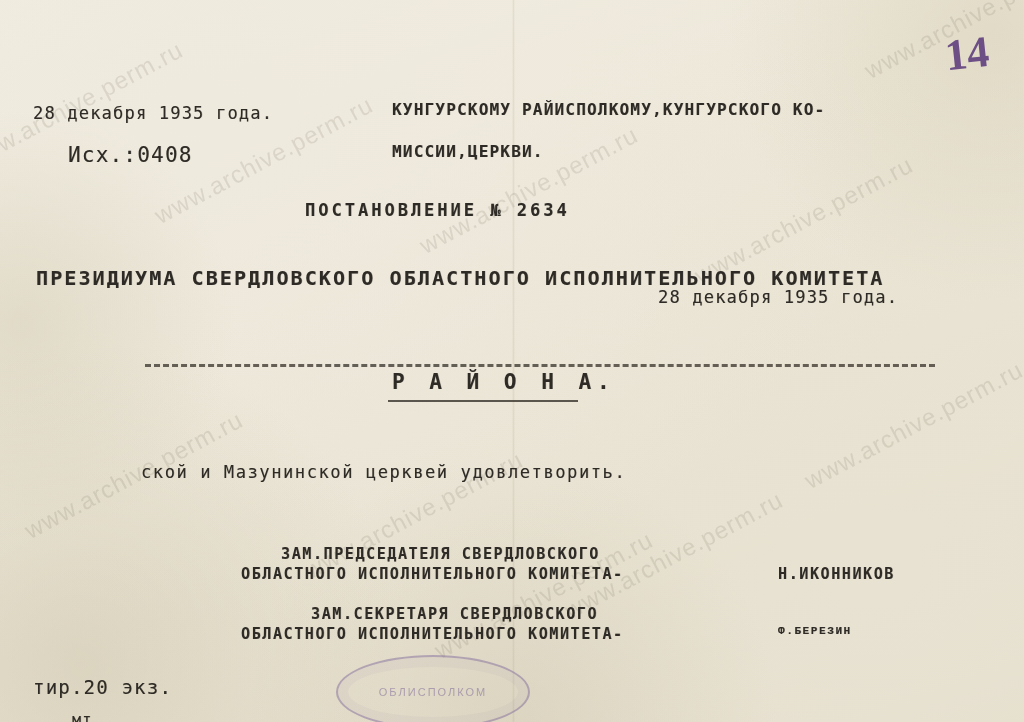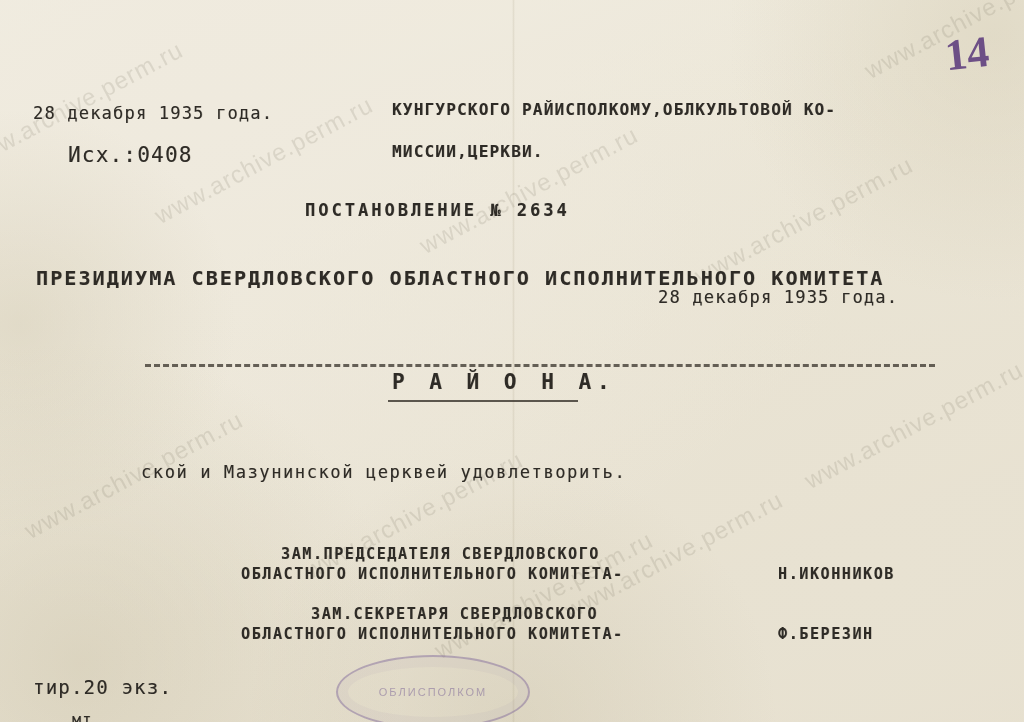--- a/index.html
+++ b/index.html
@@ -128,40 +128,40 @@
   <div class="wm" style="left:300px; top:560px; transform:rotate(-28deg);">www.archive.perm.ru</div>
   <div class="wm" style="left:560px; top:600px; transform:rotate(-28deg);">www.archive.perm.ru</div>
   <div class="wm" style="left:800px; top:470px; transform:rotate(-28deg);">www.archive.perm.ru</div>
   <div class="wm" style="left:430px; top:640px; transform:rotate(-28deg);">www.archive.perm.ru</div>
 
   <div class="pen" style="left:1042px; top:28px; left:945px;">14</div>
 
   <div class="tw" style="left:33px; top:103px; font-size:17px;">28 декабря 1935 года.</div>
   <div class="tw" style="left:68px; top:143px; font-size:21px;">Исх.:0408</div>
 
-  <div class="tw b" style="left:392px; top:100px; font-size:16px;">КУНГУРСКОГО РАЙИСПОЛКОМУ,ОБЛКУЛЬТОВОЙ КО-</div>
+  <div class="tw b" style="left:392px; top:100px; font-size:16px;">КУНГУРСКОМУ РАЙИСПОЛКОМУ,КУНГУРСКОГО КО-</div>
   <div class="tw b" style="left:392px; top:142px; font-size:16px;">МИССИИ,ЦЕРКВИ.</div>
 
   <div class="tw b sp" style="left:305px; top:200px; font-size:17px;">ПОСТАНОВЛЕНИЕ № 2634</div>
   <div class="tw b" style="left:36px; top:266px; font-size:20px; letter-spacing:2.1px;">ПРЕЗИДИУМА СВЕРДЛОВСКОГО ОБЛАСТНОГО ИСПОЛНИТЕЛЬНОГО КОМИТЕТА</div>
 
   <div class="tw" style="left:658px; top:287px; font-size:17px;">28 декабря 1935 года.</div>
 
   <div class="rule" style="left:145px; top:364px; width:790px;"></div>
   <div class="tw b sp2" style="left:392px; top:370px; font-size:21px;">Р А Й О Н А.</div>
   <div class="rule2" style="left:388px; top:400px; width:190px;"></div>
 
   <div class="tw" style="left:141px; top:462px; font-size:17px; letter-spacing:1.6px;">ской и Мазунинской церквей удовлетворить.</div>
 
   <div class="tw b" style="left:281px; top:545px; font-size:15px; letter-spacing:1.6px;">ЗАМ.ПРЕДСЕДАТЕЛЯ СВЕРДЛОВСКОГО</div>
   <div class="tw b" style="left:241px; top:565px; font-size:15px; letter-spacing:1.6px;">ОБЛАСТНОГО ИСПОЛНИТЕЛЬНОГО КОМИТЕТА-</div>
   <div class="tw b" style="left:778px; top:565px; font-size:15px; letter-spacing:1.6px;">Н.ИКОННИКОВ</div>
 
   <div class="tw b" style="left:311px; top:605px; font-size:15px; letter-spacing:1.6px;">ЗАМ.СЕКРЕТАРЯ СВЕРДЛОВСКОГО</div>
   <div class="tw b" style="left:241px; top:625px; font-size:15px; letter-spacing:1.6px;">ОБЛАСТНОГО ИСПОЛНИТЕЛЬНОГО КОМИТЕТА-</div>
-  <div class="tw b" style="left:778px; top:625px; font-size:15px; letter-spacing:1.6px;">Ф.БЕРЕЗИН</div>
+  <div class="tw b" style="left:778px; top:625px; font-size:11px; letter-spacing:1.6px;font-family:Liberation Mono, monospace;">Ф.БЕРЕЗИН</div>
 
   <div id="stamp">ОБЛИСПОЛКОМ</div>
 
   <div class="tw" style="left:33px; top:676px; font-size:19px;">тир.20 экз.</div>
   <div class="tw" style="left:72px; top:700px; font-size:15px;margin-top:11px;">мт.</div>
 
 </div>
 
 </body></html>

